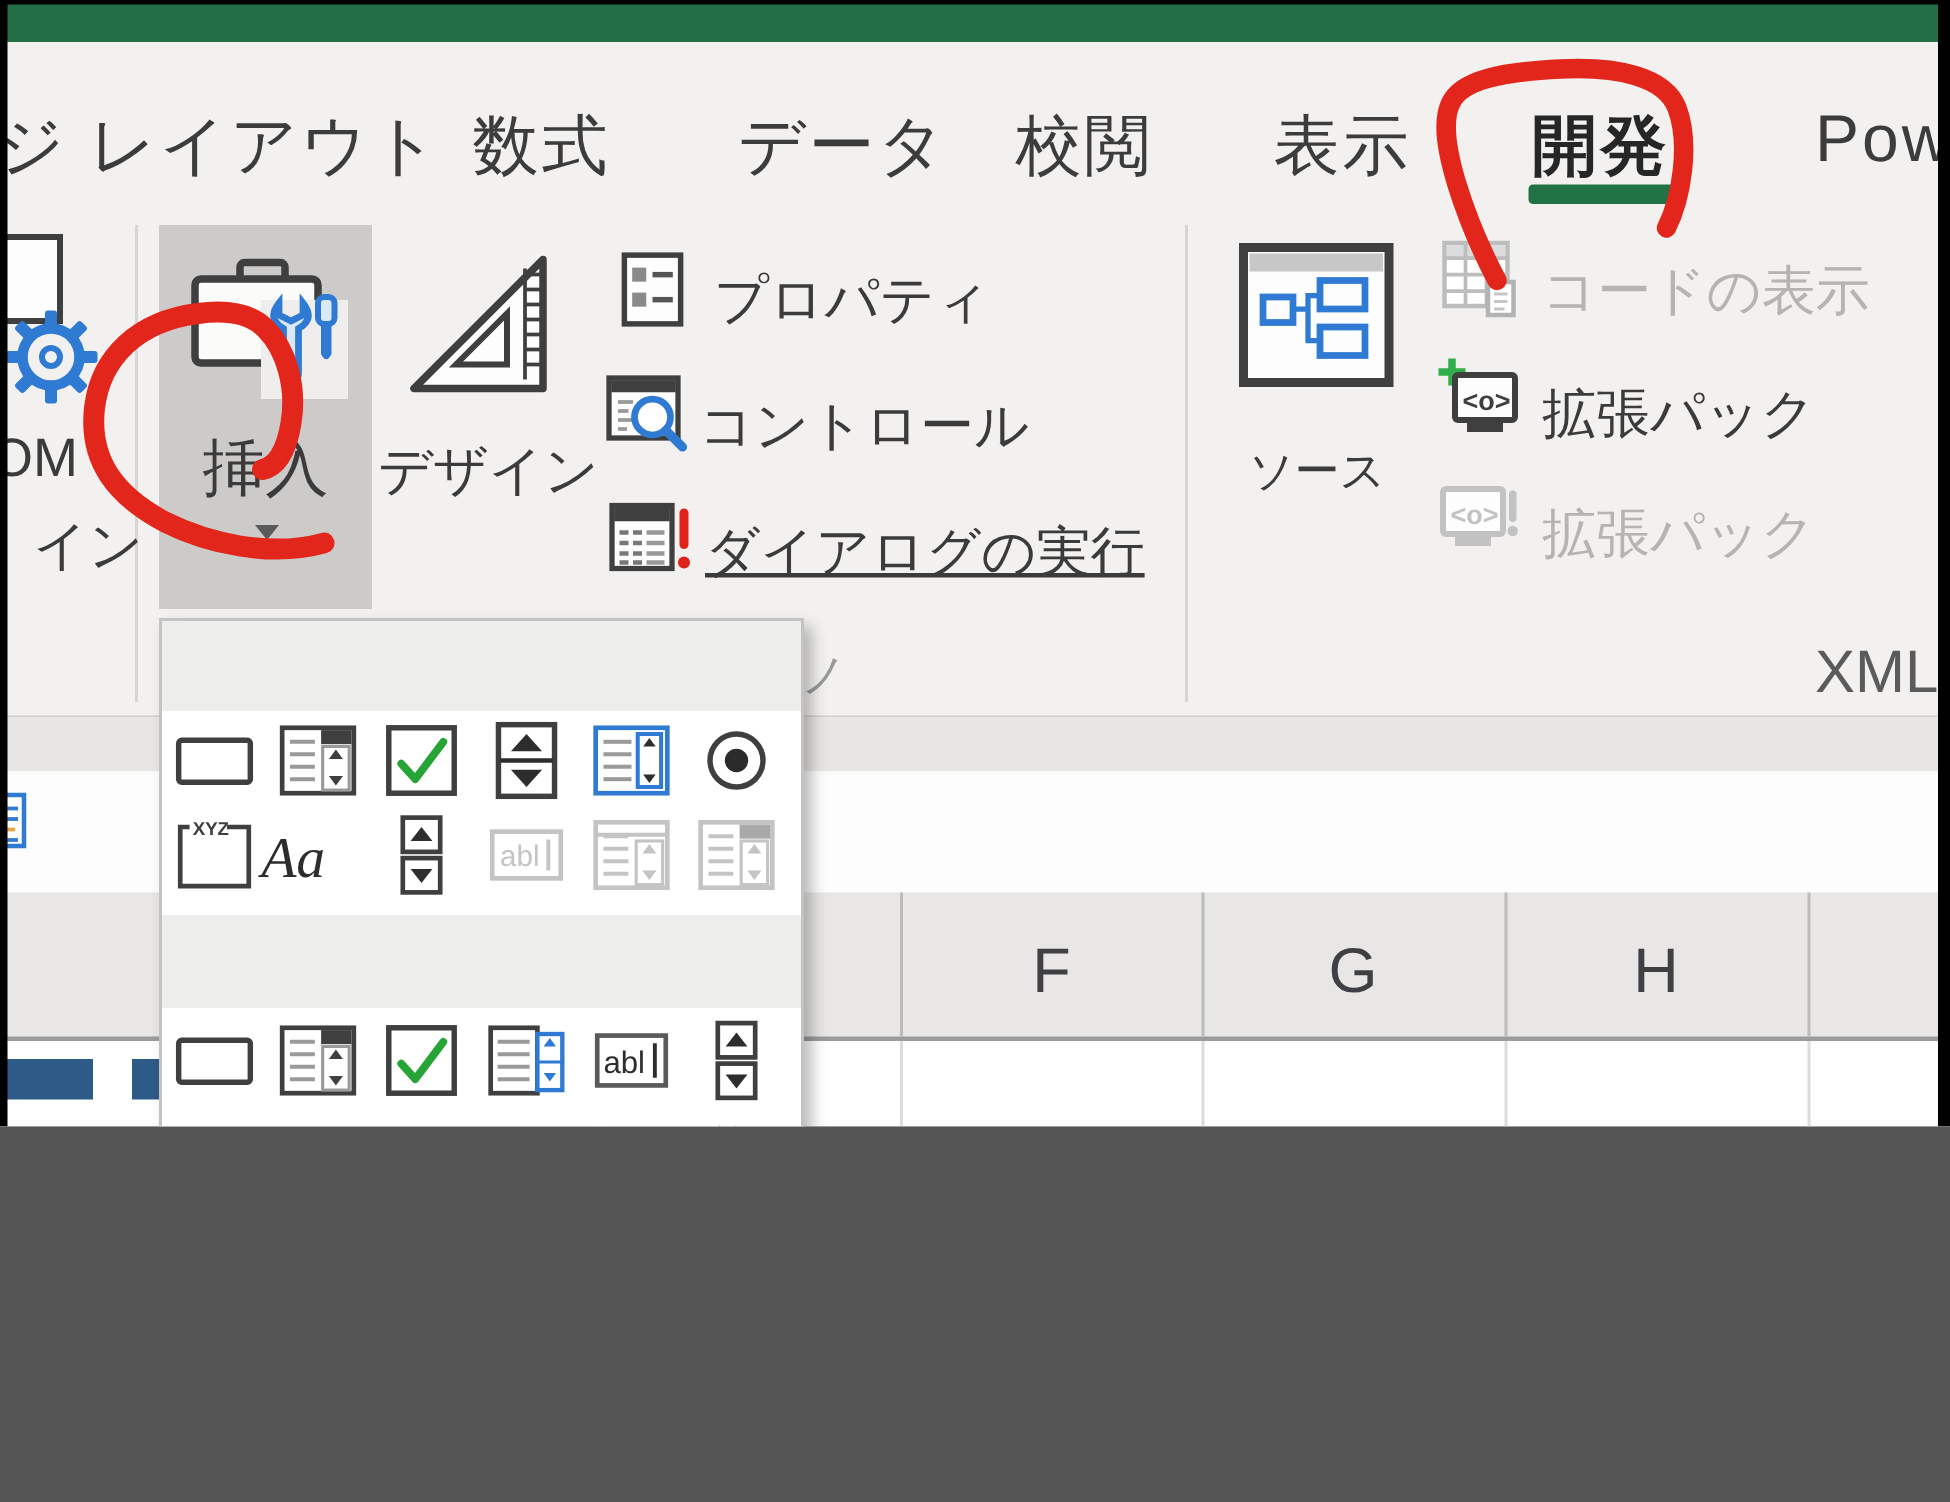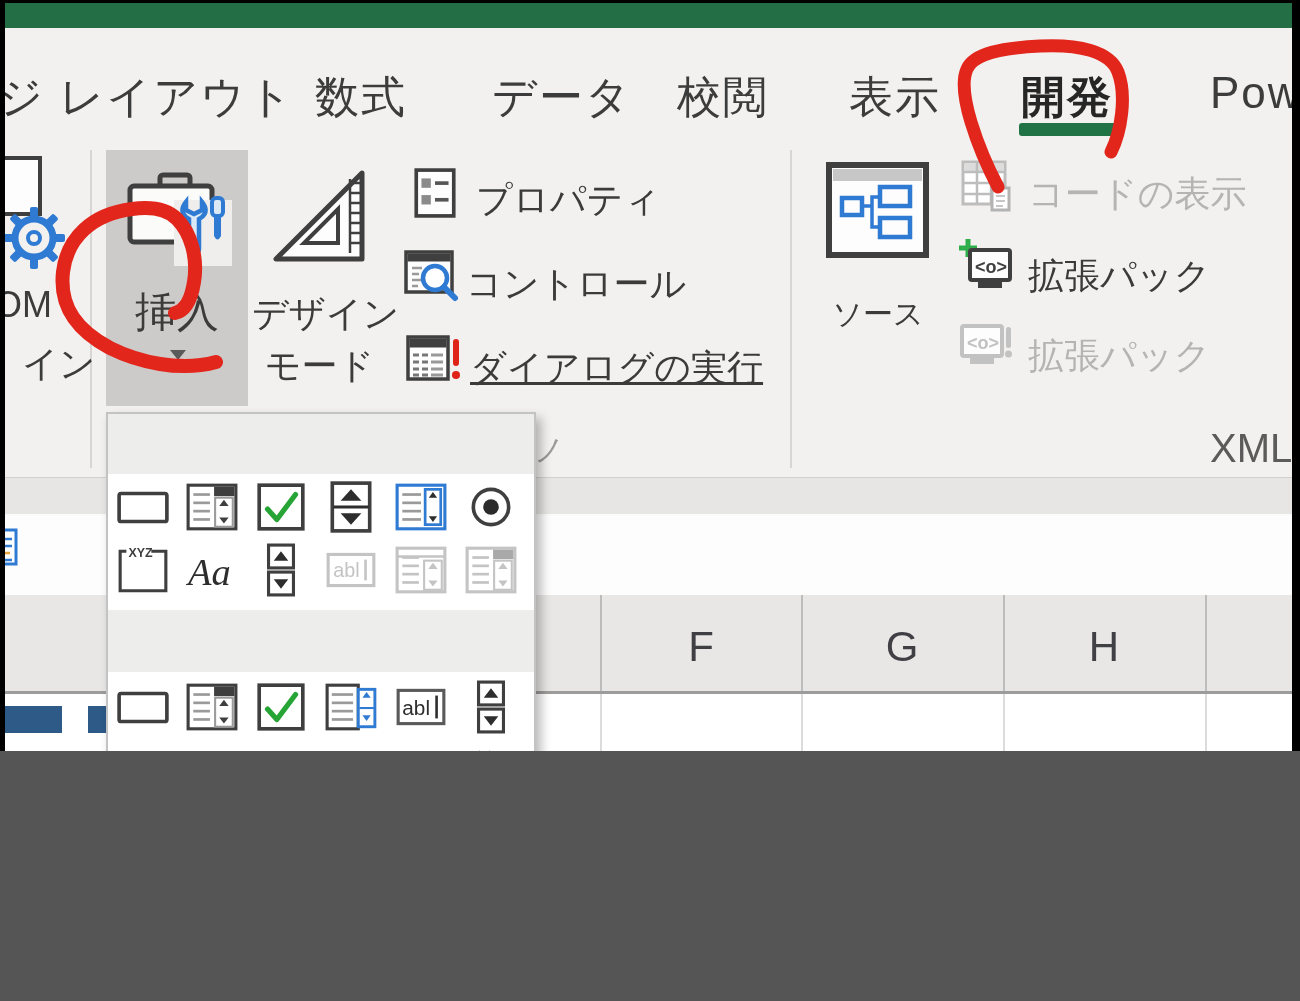--- a/index.html
+++ b/index.html
@@ -88,21 +88,20 @@
 <line x1="90" y1="24" x2="101" y2="24" stroke="#3f3f3f" stroke-width="2.5"></line>
           <line x1="90" y1="34" x2="101" y2="34" stroke="#3f3f3f" stroke-width="2.5"></line>
           <line x1="90" y1="44" x2="101" y2="44" stroke="#3f3f3f" stroke-width="2.5"></line>
           <line x1="90" y1="54" x2="101" y2="54" stroke="#3f3f3f" stroke-width="2.5"></line>
           <line x1="90" y1="64" x2="101" y2="64" stroke="#3f3f3f" stroke-width="2.5"></line>
           <line x1="90" y1="74" x2="101" y2="74" stroke="#3f3f3f" stroke-width="2.5"></line>
           <line x1="90" y1="84" x2="101" y2="84" stroke="#3f3f3f" stroke-width="2.5"></line>
 </svg>
       </div>
     <div class="abs txt ribbon-label" style="left:0;top:140px;width:135px;text-align:center;">デザイン</div>
-    <div class="abs txt ribbon-label" style="left:0;top:192px;width:135px;text-align:center;">モード</div>
   </div>
 
   <div class="abs" style="left:404px;top:166px;height:62px;z-index:5;cursor:pointer;">
     <div class="abs" style="left:6px;top:2px;" id="props-slot">
         <svg width="50" height="50" viewBox="0 0 48 48">
 <rect x="6" y="2" width="36" height="44" fill="#fdfdfd" stroke="#3f3f3f" stroke-width="3.5"></rect>
 <rect x="11" y="10" width="9" height="9" fill="#8a8a8a"></rect>
           <line x1="24" y1="14.5" x2="37" y2="14.5" stroke="#555" stroke-width="3.5"></line>
 <rect x="11" y="26" width="9" height="9" fill="#8a8a8a"></rect>
           <line x1="24" y1="30.5" x2="37" y2="30.5" stroke="#555" stroke-width="3.5"></line>
@@ -305,21 +304,21 @@
             <circle cx="26" cy="26" r="17" fill="#fff" stroke="#3f3f3f" stroke-width="3.5"></circle>
             <circle cx="26" cy="26" r="7.5" fill="#2b2b2b"></circle>
           </svg>
         </div>
         <div class="palette-cell" style="left: 8px; top: 129px;">
           <svg width="54" height="54" viewBox="0 0 52 52">
             <path d="M10 8 h-6 v38 h44 v-38 h-14" fill="none" stroke="#3f3f3f" stroke-width="3"></path>
             <text x="12" y="13" font-size="12" font-weight="bold" fill="#3f3f3f" font-family="Liberation Sans,sans-serif">XYZ</text>
           </svg>
         </div>
-        <div class="palette-cell" style="left: 77px; top: 129px;">
+        <div class="palette-cell" style="left: 63px; top: 129px;">
           <svg width="54" height="54" viewBox="0 0 52 52">
             <text x="3" y="40" font-size="37" font-style="italic" fill="#2d2d2d" font-family="Liberation Serif,serif">Aa</text>
           </svg>
         </div>
         <div class="palette-cell" style="left: 146px; top: 129px;">
           <svg width="54" height="54" viewBox="0 0 52 52">
             <rect x="14" y="2" width="24" height="22" fill="#fff" stroke="#3f3f3f" stroke-width="3"></rect>
             <path d="M26 8 l7 9 h-14 z" fill="#2d2d2d"></path>
             <rect x="14" y="28" width="24" height="22" fill="#fff" stroke="#3f3f3f" stroke-width="3"></rect>
             <path d="M19 35 h14 l-7 9 z" fill="#2d2d2d"></path>

